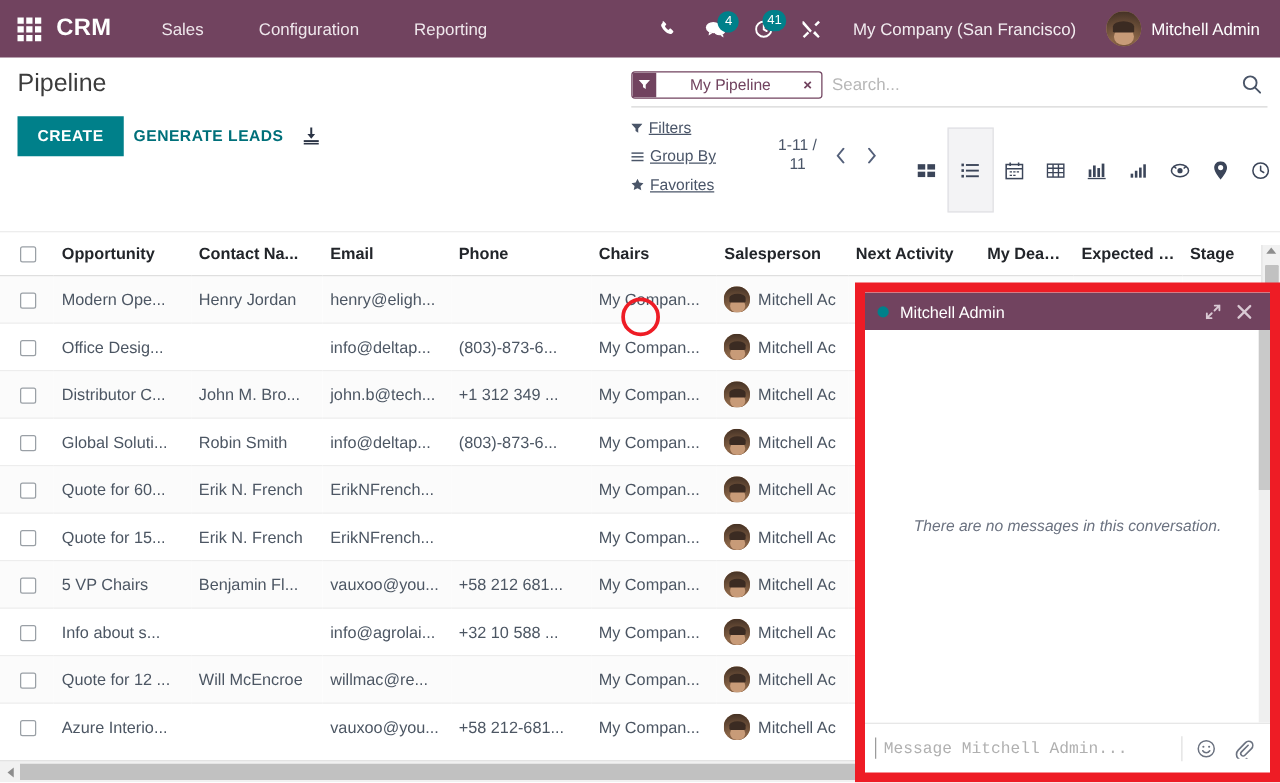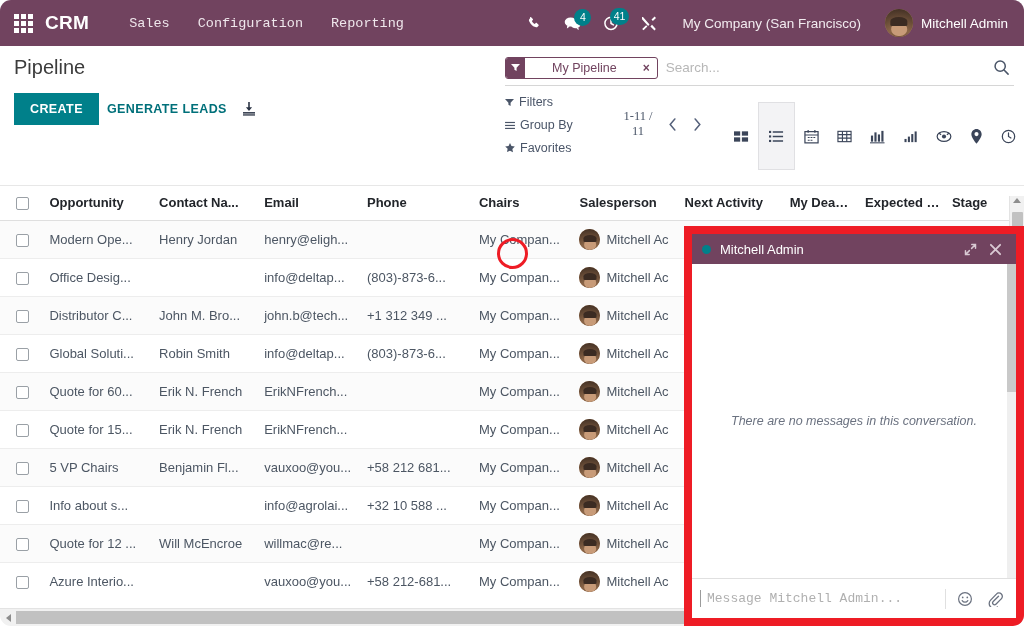--- a/index.html
+++ b/index.html
@@ -5,32 +5,32 @@
   * { box-sizing: border-box; }
   html, body {
     margin: 0; padding: 0;
     width: 1024px; height: 626px;
     overflow: hidden;
     font-family: "Liberation Sans", sans-serif;
     background: #ffffff;
     color: #374151;
     -webkit-font-smoothing: antialiased;
   }
-  .app { position: relative; width: 1024px; height: 626px; overflow: hidden; background:#fff;border-radius:11px; }
+  .app { position: relative; width: 1024px; height: 626px; overflow: hidden; background:#fff; }
 
   
   .navbar {
     height: 46px; background: #71435f; display: flex; align-items: center;
     padding: 0 10px 0 8px; color: #fff; position: relative; z-index: 30;
   }
   .apps-grid { display: grid; grid-template-columns: repeat(3, 5px); grid-template-rows: repeat(3, 5px);
     gap: 2px; margin: 0 12px 0 6px; cursor: pointer; }
   .apps-grid i { display: block; width: 5px; height: 5px; background: #fff; }
   .brand { font-size: 19px; font-weight: bold; letter-spacing: .3px; margin-right: 26px; cursor: pointer; }
-  .navmenu { display: flex; align-items: center; gap: 0; font-family: Liberation Mono, monospace; }
+  .navmenu { display: flex; align-items: center; gap: 16px; }
   .navmenu a { color: #efe7ec; font-size: 13.5px; text-decoration: none; padding: 8px 14px; cursor: pointer; white-space: nowrap; }
   .nav-right { margin-left: auto; display: flex; align-items: center; gap: 0; }
   .nav-icon { position: relative; padding: 6px 11px; cursor: pointer; display: flex; align-items: center; }
   .nav-icon svg { display: block; }
   .badge {
     position: absolute; top: -1px; right: 1px; min-width: 17px; height: 17px;
     background: #00808a; color: #fff; border-radius: 9px; font-size: 10.5px;
     line-height: 17px; text-align: center; padding: 0 4px; font-weight: normal;
   }
   .company-name { font-size: 13.5px; color: #f2ecf0; padding: 8px 14px; cursor: pointer; white-space: nowrap; }
@@ -68,22 +68,22 @@
   .facet { display: flex; align-items: stretch; border: 1px solid #71435f; border-radius: 3px; overflow: hidden; height: 22px; flex: none; gap: 20px; }
   .facet-ico { background: #71435f; color: #fff; display:flex; align-items:center; padding: 0 5px; }
   .facet-label { color: #71435f; font-size: 12.5px; display:flex; align-items:center; padding: 0 6px 0 7px; white-space: nowrap; }
   .facet-x { color: #71435f; font-size: 12px; display:flex; align-items:center; padding: 0 7px 0 0; cursor: pointer; font-weight: bold; }
   .search-input { flex: 1; border: none; outline: none; font-size: 13.5px; color: #4b5563; padding: 0 8px; background: transparent; font-family: "Liberation Sans", sans-serif; }
   .search-input::placeholder { color: #b7b7b7; }
   .search-go { background:none; border:none; cursor:pointer; padding: 0 4px; display:flex; align-items:center; }
 
   .cp-bottom { display: flex; align-items: flex-start; margin-top: 9px; }
   .dropdown-col { display: flex; flex-direction: column; gap: 9px; width: 96px; flex: none; }
-  .dd { font-size: 12.5px; color: #4a5568; cursor: pointer; display: flex; align-items: center; gap: 5px; white-space: nowrap; }
-  .pager { display: flex; gap: 6px; margin-left: 18px; margin-top: 14px; font-family: Liberation Serif, serif; }
+  .dd { font-size: 12.5px; color: #4a5568; cursor: pointer; display: flex; align-items: center; gap: 5px; white-space: nowrap; text-decoration: underline; }
+  .pager { display: flex; gap: 6px; margin-left: 18px; margin-top: 14px; }
   .pager-val { font-size: 12.5px; color: #4a5568; width: 38px; text-align: center; line-height: 15px; cursor: pointer; }
   .pager-btn { background: none; border: none; color: #54607a; cursor: pointer; padding: 2px 5px; font-size: 15px; line-height: 1; display:flex; align-items:center; }
   .views { display: flex; align-items: center; margin-left: 18px; margin-top: 7px; }
   .view-btn { background: none; border: none; padding: 9px 9px; cursor: pointer; display: flex; align-items: center; justify-content:center; }
   .view-btn.active { background: #f3f3f5; border: 1px solid #e0e0e3; height: 68px; align-items: center; padding: 0 10px; }
 
   
   .list-wrap { position: absolute; left: 0; right: 0; top: 186px; bottom: 34px; background: #fff; overflow: hidden; }
   table.olist { width: 1010px; border-collapse: collapse; table-layout: fixed; }
   table.olist th {

